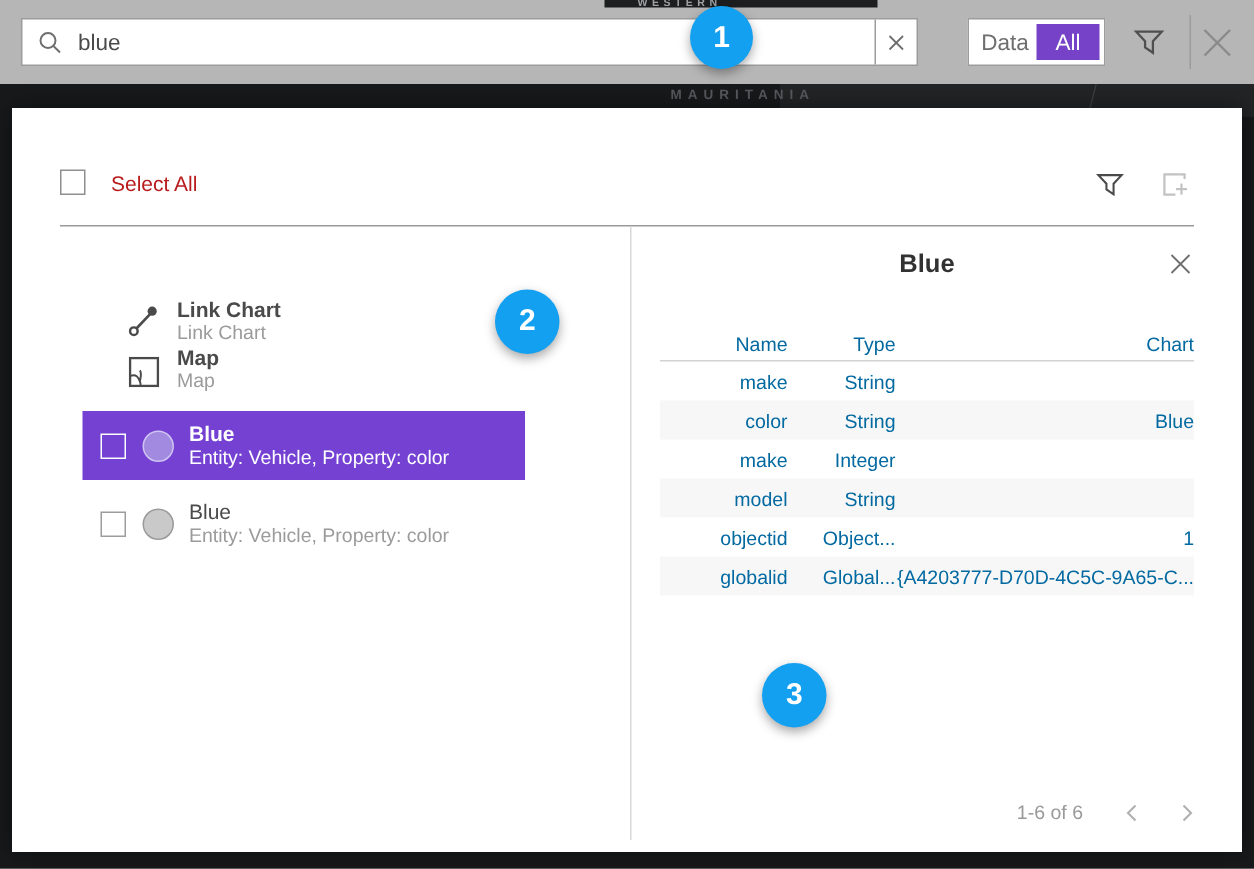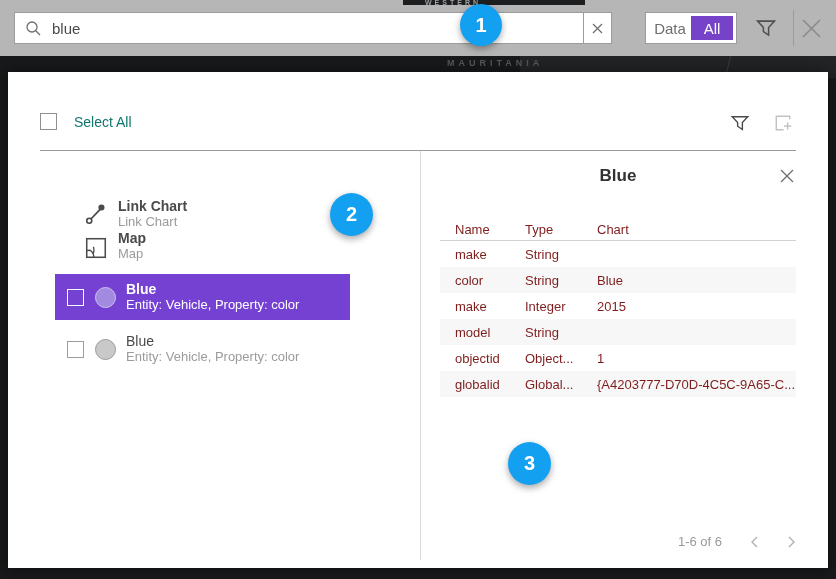--- a/index.html
+++ b/index.html
@@ -30,21 +30,21 @@
   .toggle .opt-all{width:42px;display:flex;align-items:center;justify-content:center;
          font-size:15px;color:#fff;background:#7642c8;cursor:pointer;}
   .tb-funnel{position:absolute;left:755px;top:17px;cursor:pointer;}
   .tb-divider{position:absolute;left:793px;top:10px;width:1px;height:36px;background:#9b9b9b;}
   .tb-close{position:absolute;left:798px;top:15px;cursor:pointer;}
   
   .panel{position:absolute;left:8px;top:72px;width:820px;height:496px;background:#fff;
          box-shadow:0 0 14px rgba(0,0,0,.45);z-index:2;}
   .selall-check{position:absolute;left:32px;top:41px;width:17px;height:17px;
          border:1px solid #8f8f8f;box-sizing:border-box;background:#fff;cursor:pointer;}
-  .selall-label{position:absolute;left:66px;top:42px;font-size:14px;color:#0f766e;}
+  .selall-label{position:absolute;left:66px;top:42px;font-size:14px;color:#b91c1c;}
   .pn-funnel{position:absolute;left:722px;top:40px;cursor:pointer;}
   .pn-add{position:absolute;left:764px;top:40px;cursor:pointer;}
   .pn-hr{position:absolute;left:32px;top:78px;width:756px;height:1px;background:#9a9a9a;}
   .pn-vr{position:absolute;left:412px;top:79px;width:1px;height:409px;background:#d8d8d8;}
   
   .res-item{position:absolute;cursor:pointer;}
   .res-title{font-size:14px;color:#4a4a4a;font-weight:bold;line-height:16px;}
   .res-sub{font-size:13px;color:#9b9b9b;line-height:16px;}
   .row-sel{position:absolute;left:47px;top:202px;width:295px;height:46px;background:#7441d3;
          display:flex;align-items:center;cursor:pointer;}
@@ -55,21 +55,21 @@
   .row-unsel .row-check{border:1px solid #9c9c9c;}
   .ent-circle{width:21px;height:21px;border-radius:50%;margin-left:11px;flex:0 0 auto;box-sizing:border-box;}
   .row-sel .ent-circle{background:#a18ae0;border:1px solid #cfc4f2;}
   .row-unsel .ent-circle{background:#c9c9c9;border:1px solid #9a9a9a;}
   .row-texts{margin-left:10px;}
   .row-sel .res-title,.row-sel .res-sub{color:#ffffff;}
   
   .dt-title{position:absolute;left:432px;top:94px;width:356px;text-align:center;
          font-size:17px;font-weight:bold;color:#323232;}
   .dt-close{position:absolute;left:771px;top:96px;cursor:pointer;}
-  .dt-table{position:absolute;left:432px;top:146px;width:356px;font-size:13px;color:#7f1d1d;}
+  .dt-table{position:absolute;left:432px;top:146px;width:356px;font-size:13px;color:#0369a1;text-align:right;}
   .dt-row{display:grid;grid-template-columns:85px 72px 1fr;align-items:center;height:26px;}
   .dt-row > span:first-child{padding-left:15px;}
   .dt-row > span{overflow:hidden;white-space:nowrap;}
   .dt-head{height:22px;}
   .dt-headline{height:1px;background:#d2d2d2;margin-top:0px;margin-bottom:0px;}
   .dt-row.alt{background:#f7f7f7;}
   .dt-pager{position:absolute;left:432px;top:462px;width:356px;display:flex;
          justify-content:flex-end;align-items:center;gap:28px;font-size:13px;color:#9a9a9a;}
   .pg-btn{cursor:pointer;display:flex;align-items:center;}
   
@@ -202,21 +202,20 @@
         <span>String</span>
       </div>
       <div class="dt-row alt">
         <span>color</span>
         <span>String</span>
         <span>Blue</span>
       </div>
       <div class="dt-row">
         <span>make</span>
         <span>Integer</span>
-        <span>2015</span>
       </div>
       <div class="dt-row alt">
         <span>model</span>
         <span>String</span>
       </div>
       <div class="dt-row">
         <span>objectid</span>
         <span>Object...</span>
         <span>1</span>
       </div>

